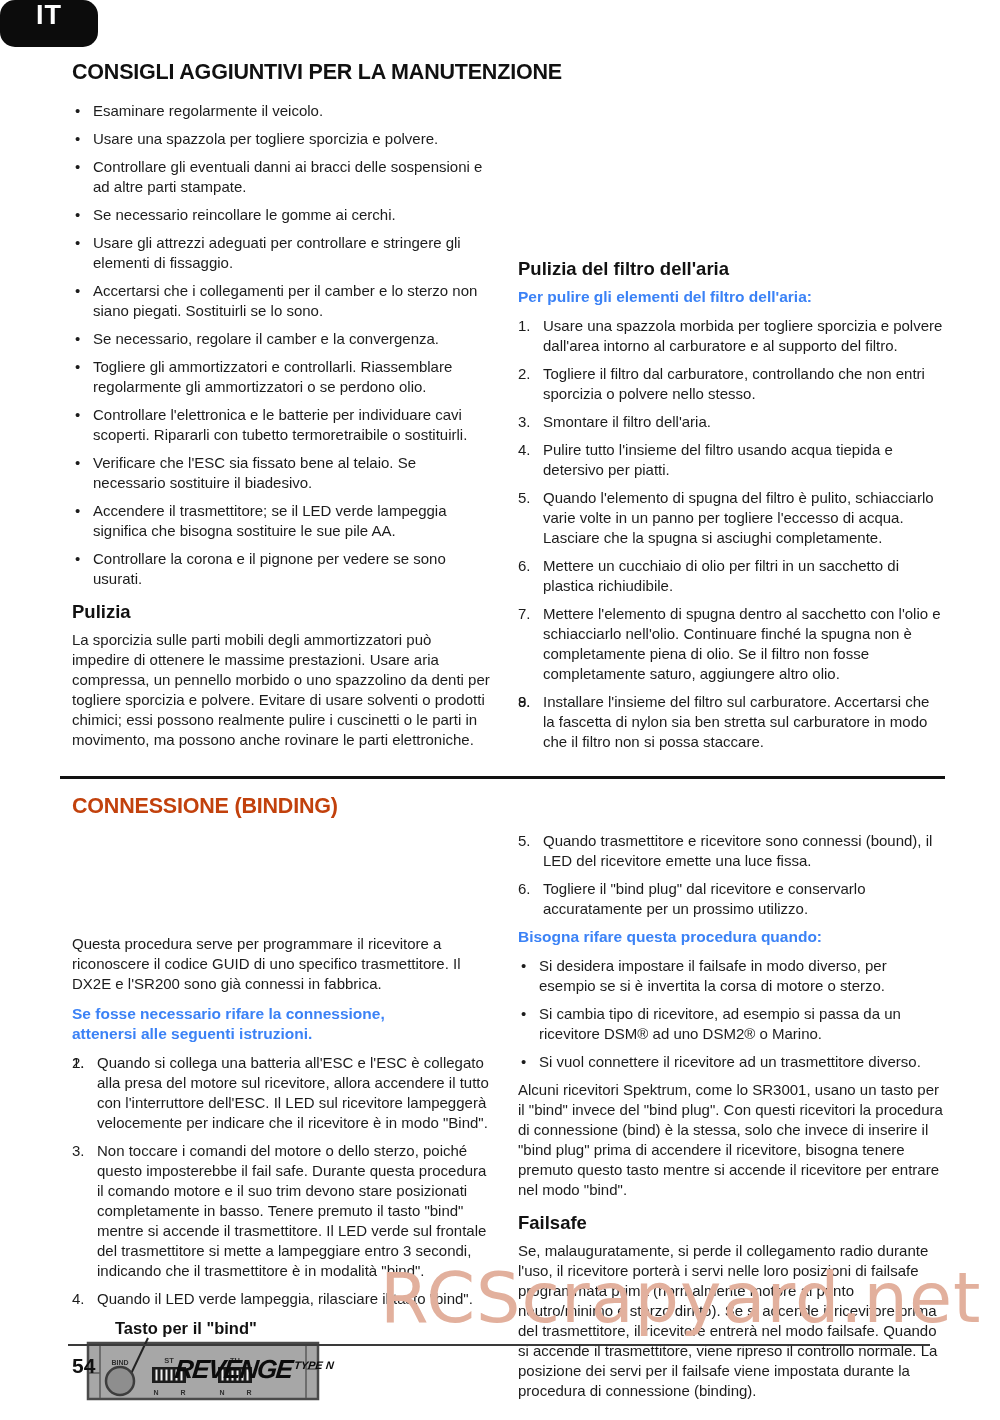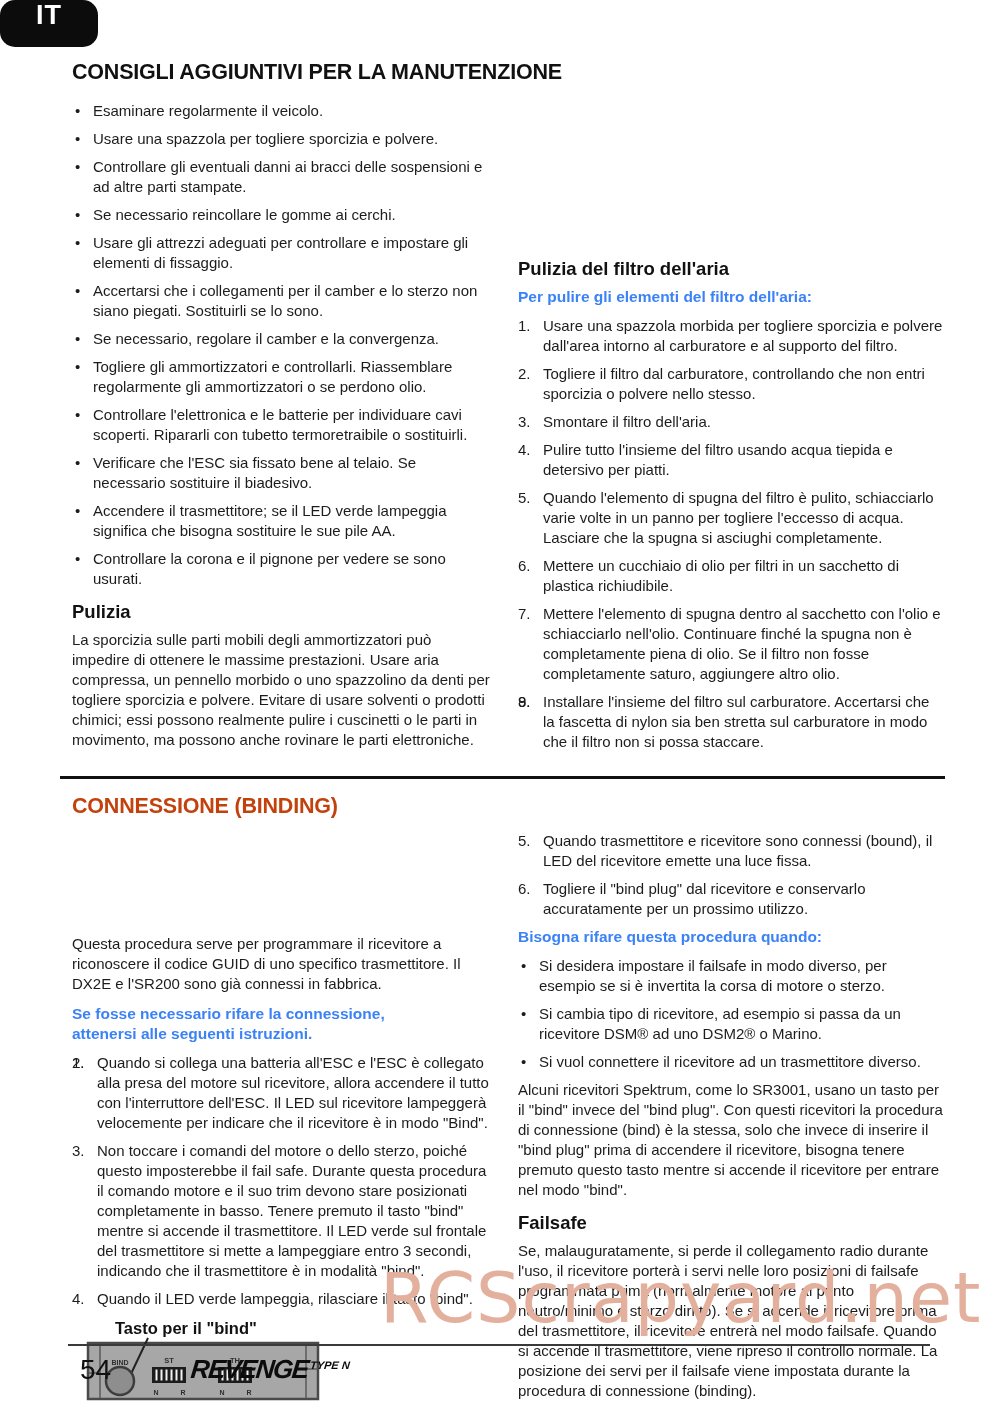--- a/index.html
+++ b/index.html
@@ -27,21 +27,21 @@
   ol.steps{list-style:none;margin:0;padding:0;}
   ol.steps li{position:relative;padding-left:25px;margin-bottom:8px;font-size:15px;line-height:20px;}
   ol.steps .num{position:absolute;left:0;top:0;}
   .rule{height:3px;background:#111;width:885px;margin:16px 0 15px -12px;}
   .fig{display:block;margin-top:4px;}
   .fig-caption{font-weight:bold;font-size:16.5px;fill:#111;}
   .fig-small{font-weight:bold;font-size:7.5px;fill:#2e2e2e;}
   .fig-tiny{font-weight:bold;font-size:7px;fill:#2e2e2e;}
   .footer{position:absolute;left:68px;top:1344px;width:862px;border-top:2px solid #3a3a3a;z-index:3;}
   .footer-row{display:flex;align-items:flex-start;padding-top:8px;}
-  .page-num{font-size:28px;font-weight:normal;margin-left:12px;color:#111;}
+  .page-num{font-size:21px;font-weight:bold;margin-left:4px;color:#111;}
   .logo{margin-left:80px;font-weight:bold;font-style:italic;font-size:26px;
         letter-spacing:-1.5px;transform:skewX(-6deg);color:#0c0c0c;white-space:nowrap;}
   .logo-sup{font-size:11px;vertical-align:9px;letter-spacing:0;margin-left:2px;}
   .watermark{
     position:absolute;left:380px;top:1257px;z-index:2;white-space:nowrap;
     font-family:"DejaVu Sans", sans-serif;font-size:70px;font-weight:normal;
     letter-spacing:1px;pointer-events:none;
   }
 </style>
 </head>
@@ -55,21 +55,21 @@
 
   <h1 class="doc-title">CONSIGLI AGGIUNTIVI PER LA MANUTENZIONE</h1>
 
   <div class="cols">
     <div class="col-left">
       <ul class="dots">
         <li>Esaminare regolarmente il veicolo.</li>
         <li>Usare una spazzola per togliere sporcizia e polvere.</li>
         <li>Controllare gli eventuali danni ai bracci delle sospensioni e ad altre parti stampate.</li>
         <li>Se necessario reincollare le gomme ai cerchi.</li>
-        <li>Usare gli attrezzi adeguati per controllare e impostare gli elementi di fissaggio.</li>
+        <li>Usare gli attrezzi adeguati per controllare e stringere gli elementi di fissaggio.</li>
         <li>Accertarsi che i collegamenti per il camber e lo sterzo non siano piegati. Sostituirli se lo sono.</li>
         <li>Se necessario, regolare il camber e la convergenza.</li>
         <li>Togliere gli ammortizzatori e controllarli. Riassemblare regolarmente gli ammortizzatori o se perdono olio.</li>
         <li>Controllare l'elettronica e le batterie per individuare cavi scoperti. Ripararli con tubetto termoretraibile o sostituirli.</li>
         <li>Verificare che l'ESC sia fissato bene al telaio. Se necessario sostituire il biadesivo.</li>
         <li>Accendere il trasmettitore; se il LED verde lampeggia significa che bisogna sostituire le sue pile AA.</li>
         <li>Controllare la corona e il pignone per vedere se sono usurati.</li>
       </ul>
       <h3 class="sub-title">Pulizia</h3>
       <p class="body-text">La sporcizia sulle parti mobili degli ammortizzatori può impedire di ottenere le massime prestazioni. Usare aria compressa, un pennello morbido o uno spazzolino da denti per togliere sporcizia e polvere. Evitare di usare solventi o prodotti chimici; essi possono realmente pulire i cuscinetti o le parti in movimento, ma possono anche rovinare le parti elettroniche.</p>

